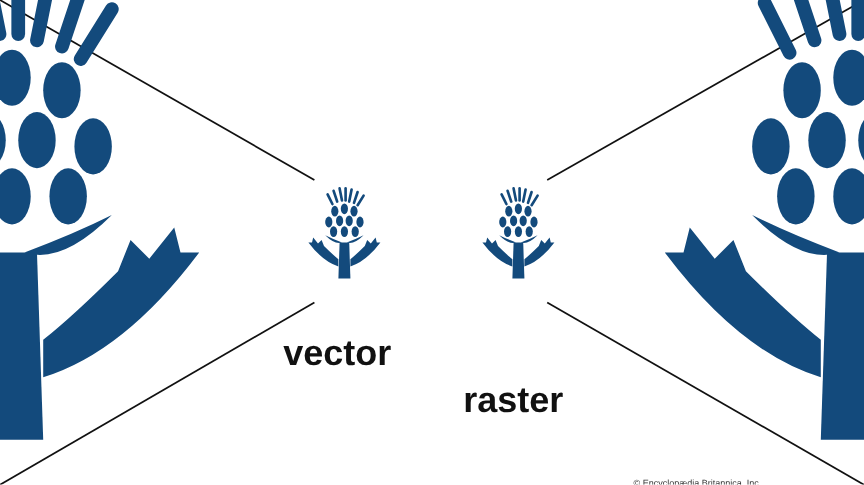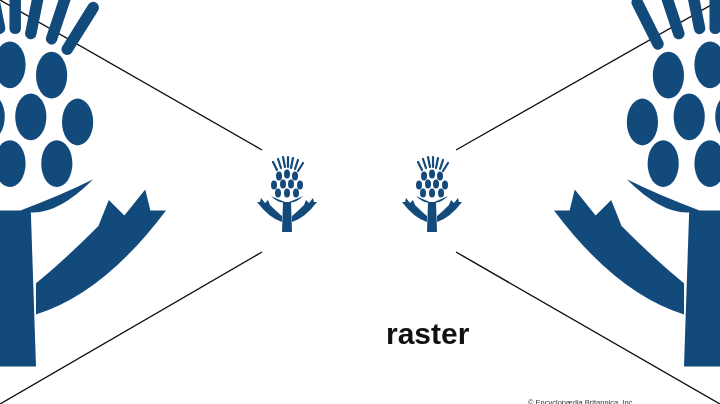--- a/index.html
+++ b/index.html
@@ -77,15 +77,16 @@
     </g>
 
     <g transform="translate(710,200) scale(5.2)" style="filter: none;">
       <use href="#thistle"></use>
     </g>
 
     <polygon points="0,0 262,150 262,252 0,404 -1,404 -1,0" fill="none"></polygon>
     <polygon points="262,150 456,150 720,0 0,0" fill="#fff" opacity="0"></polygon>
   </svg>
 
+  <div class="label vector">vector</div>
   <div class="label raster">raster</div>
   <div class="credit">© Encyclopædia Britannica, Inc.</div>
 </div>
 
 </body></html>

